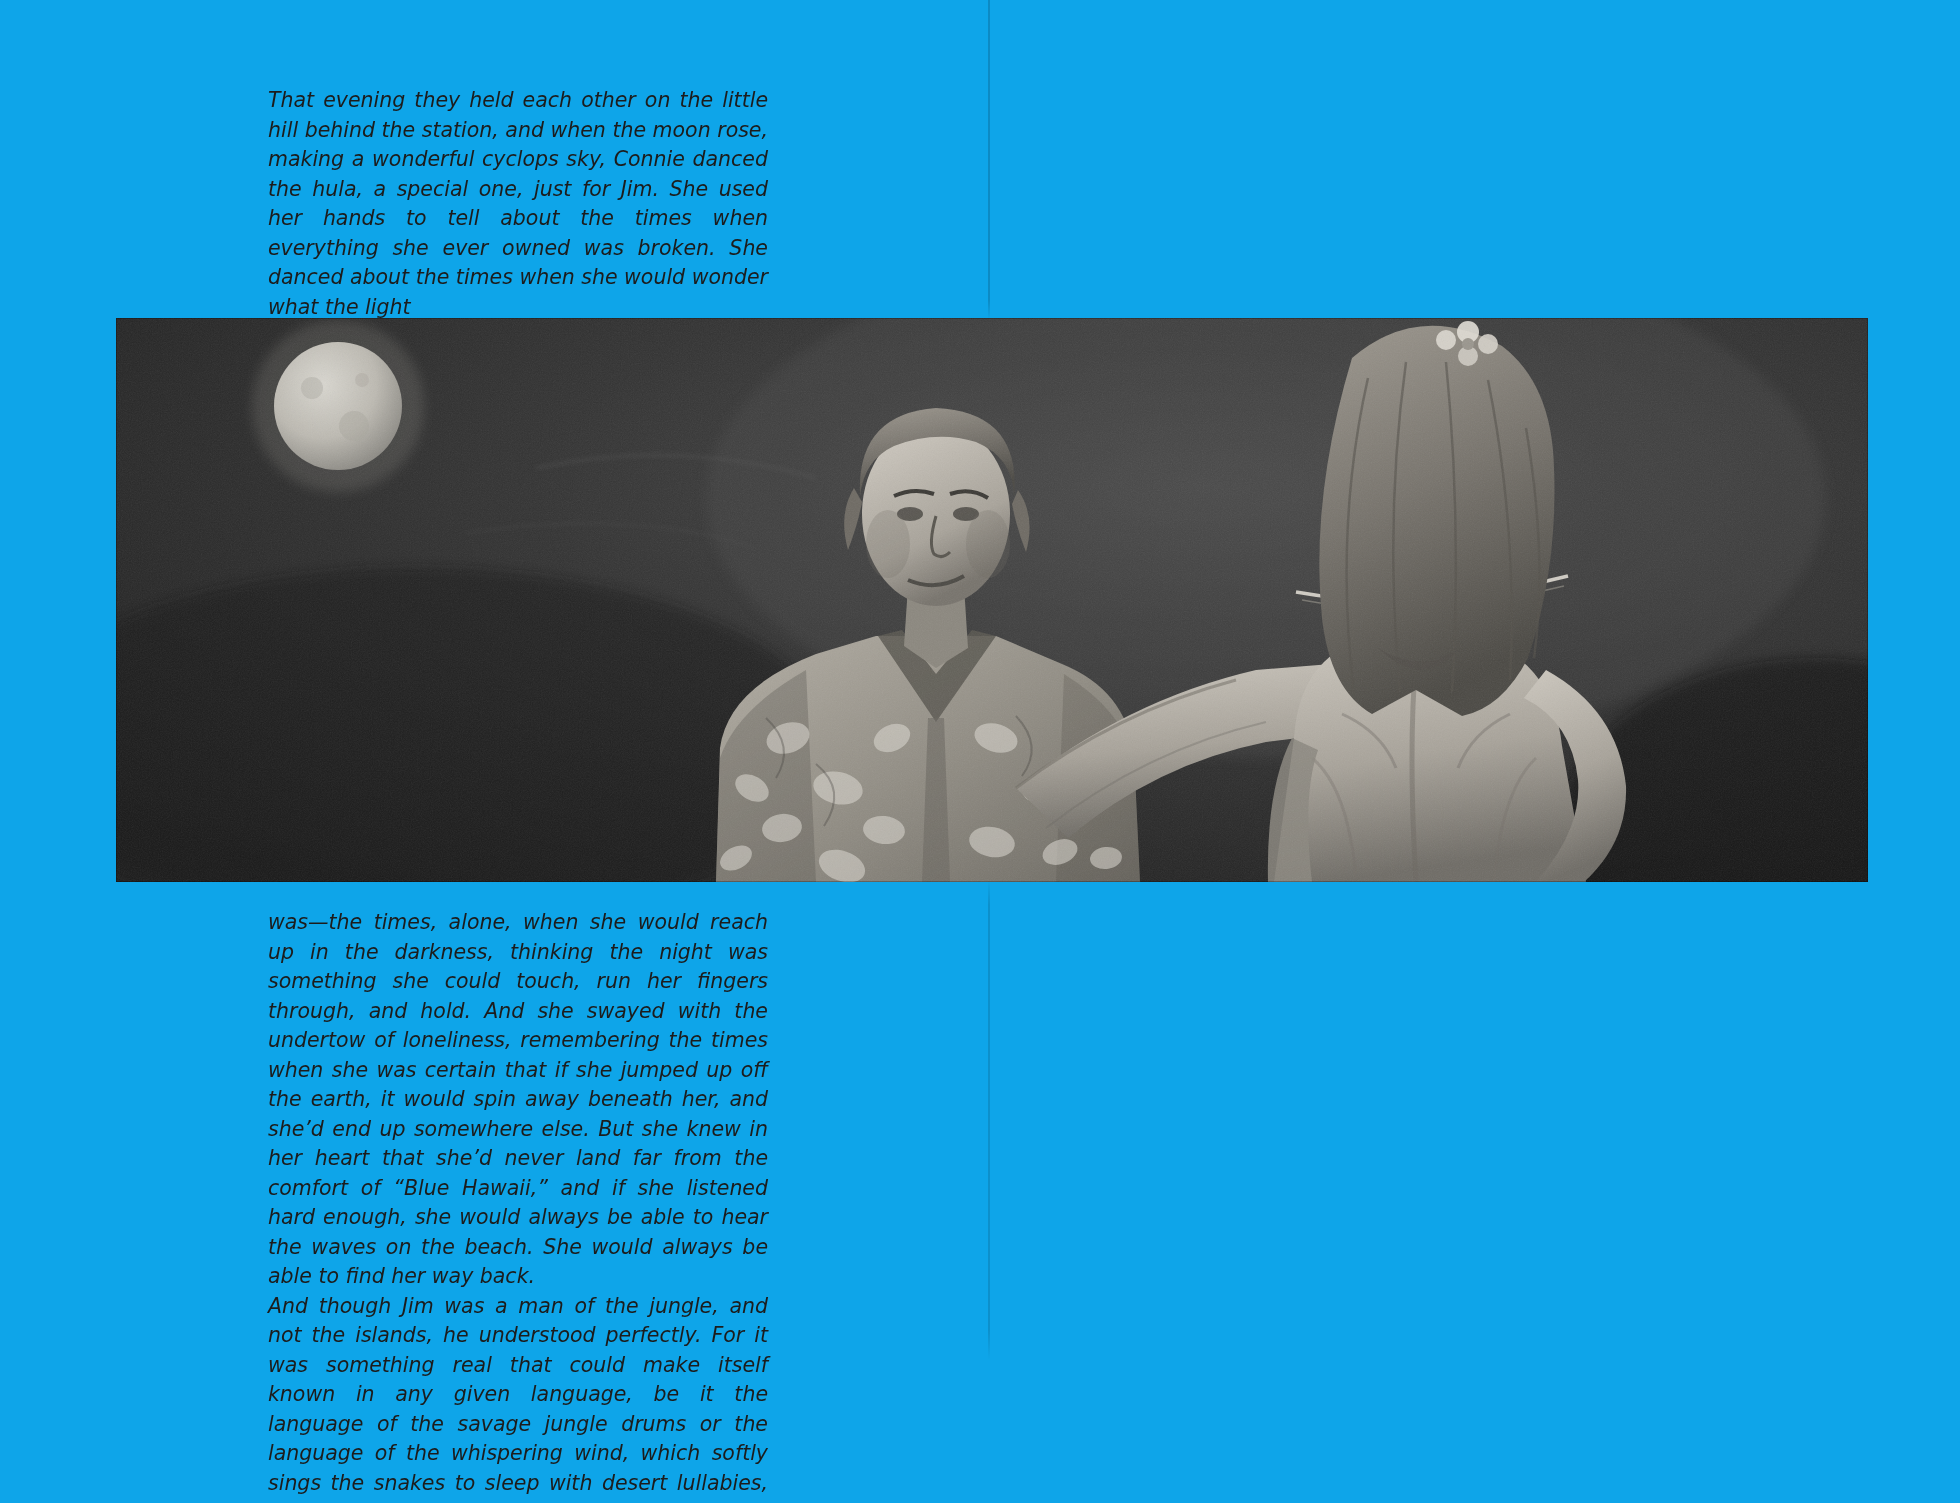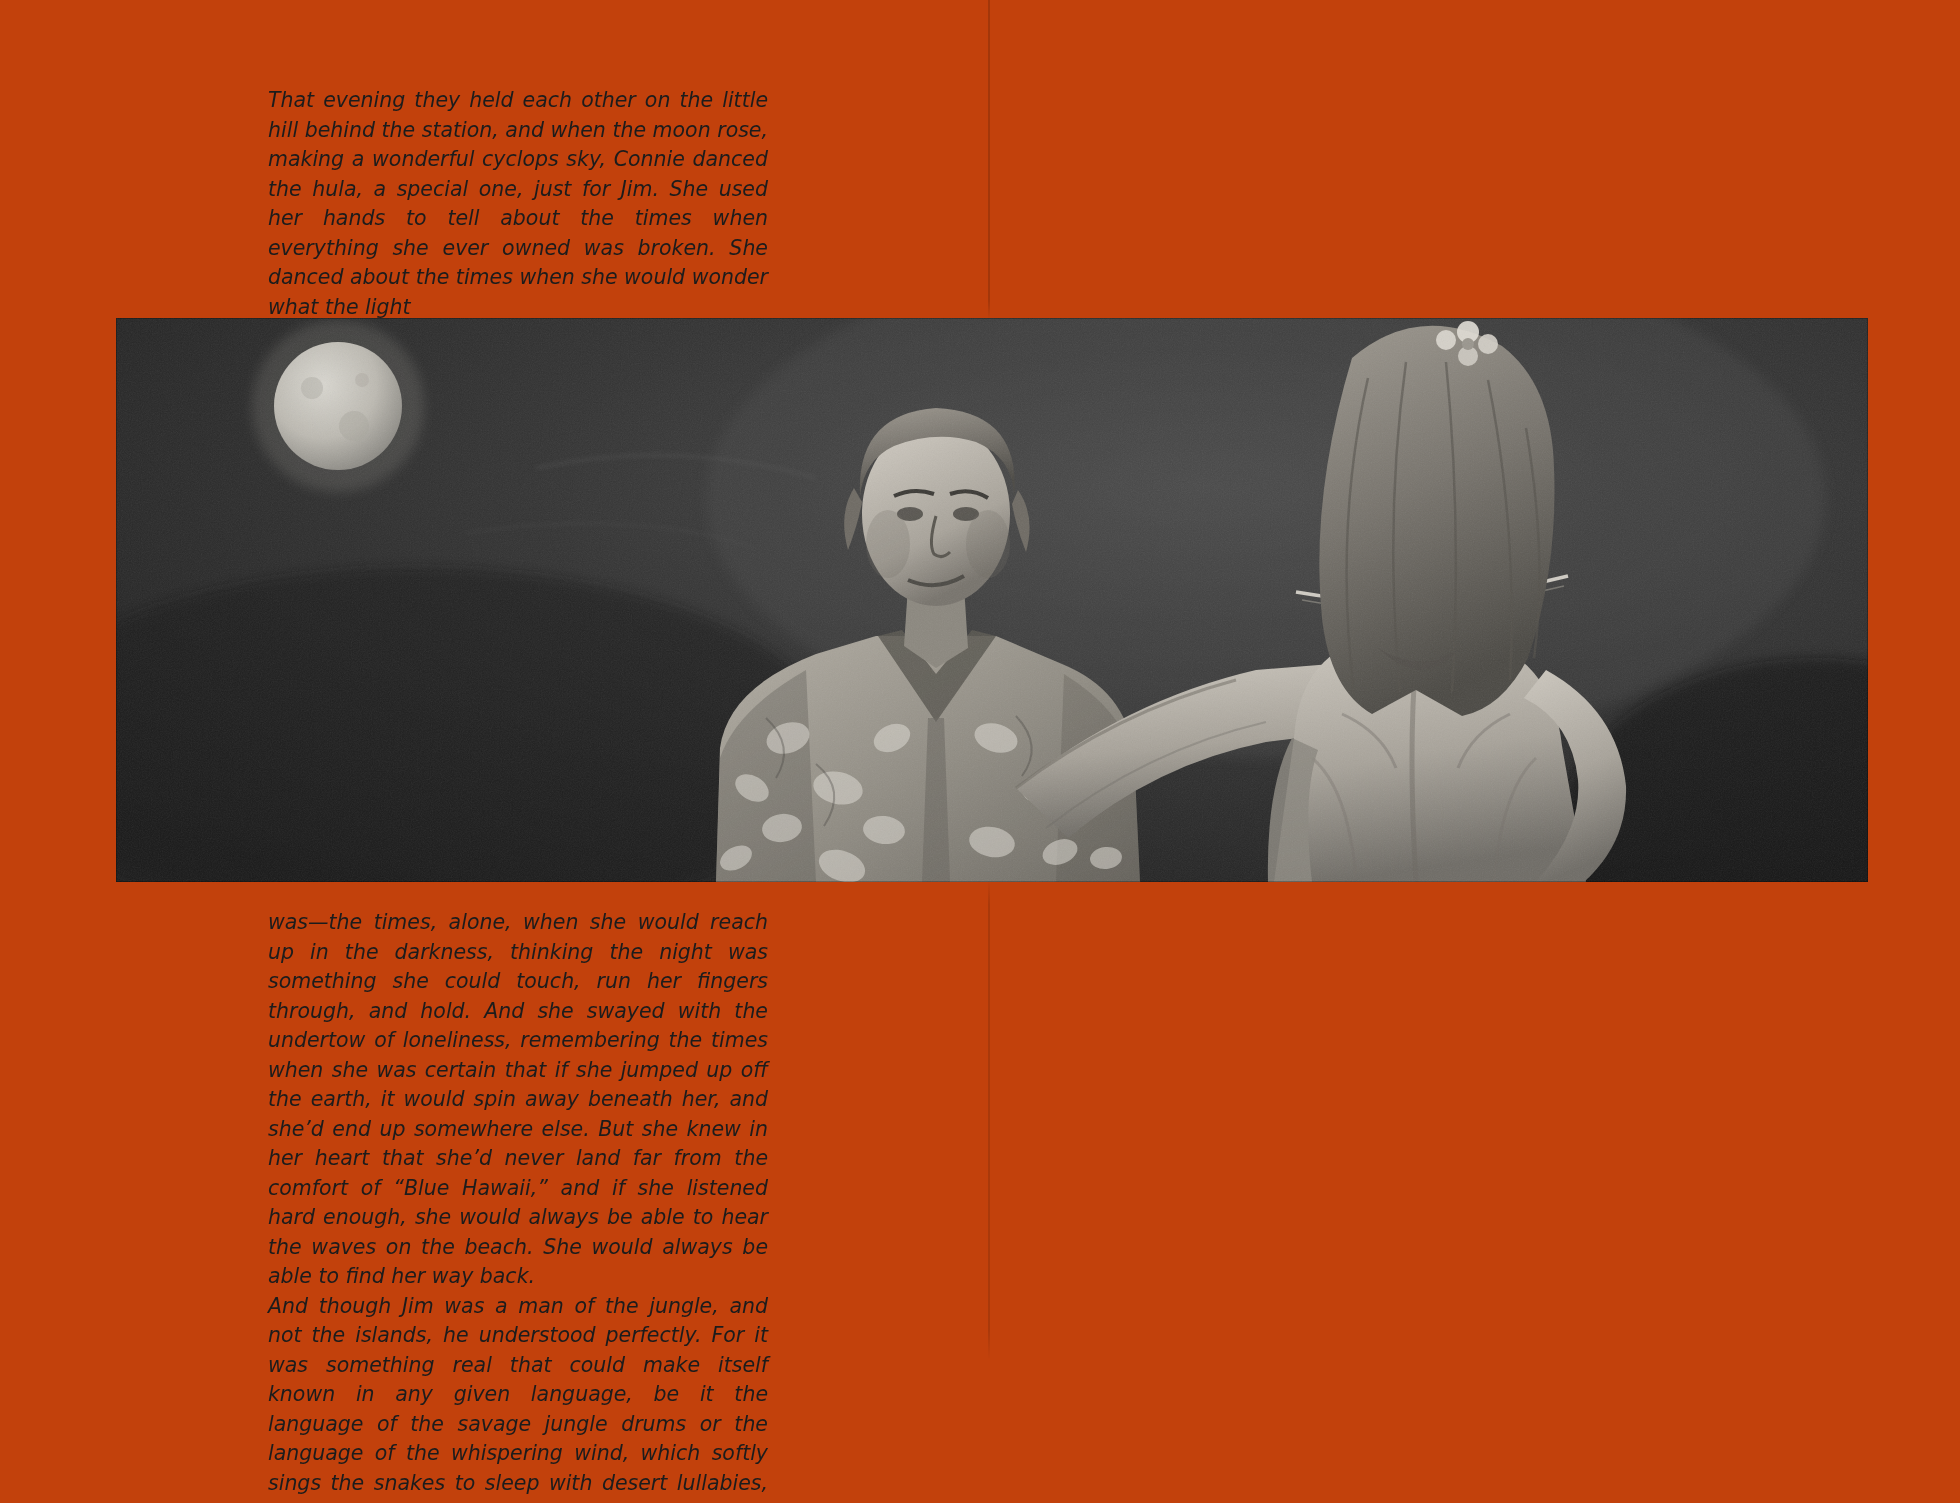--- a/index.html
+++ b/index.html
@@ -11,21 +11,21 @@
     width: 1960px;
     height: 1503px;
     overflow: hidden;
     font-family: "Liberation Sans", sans-serif;
   }
 
   #page {
     position: relative;
     width: 1960px;
     height: 1503px;
-    background: #c2410c;
+    background: #0ea5e9;
   }
 
   
   .gutter {
     position: absolute;
     top: 0;
     left: 988px;
     width: 2px;
     height: 1503px;
     background: linear-gradient(to bottom,

